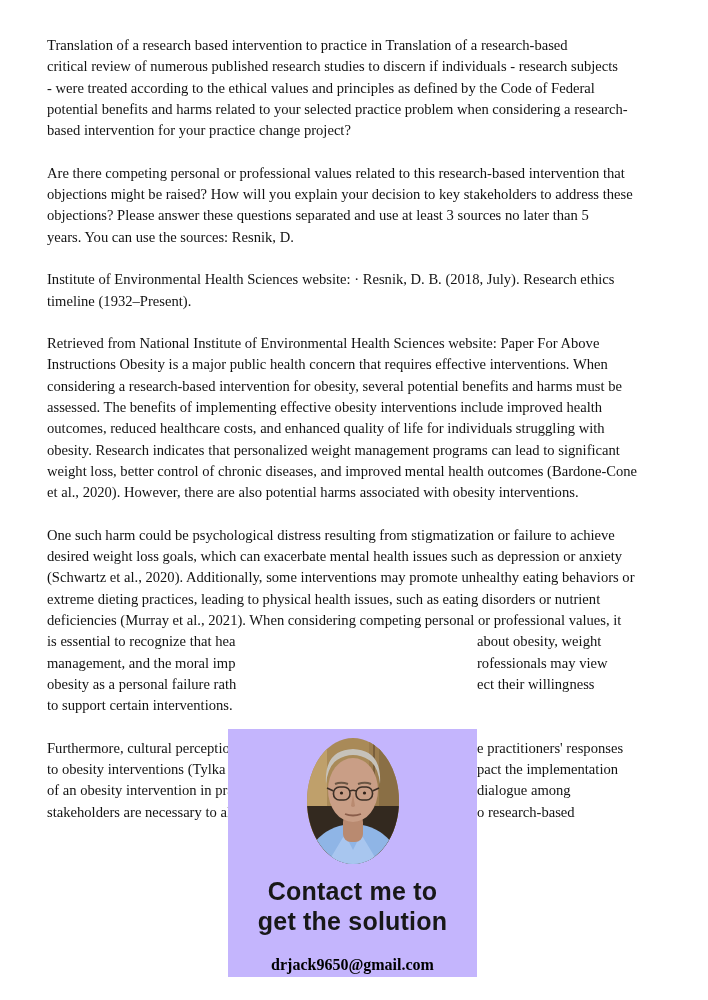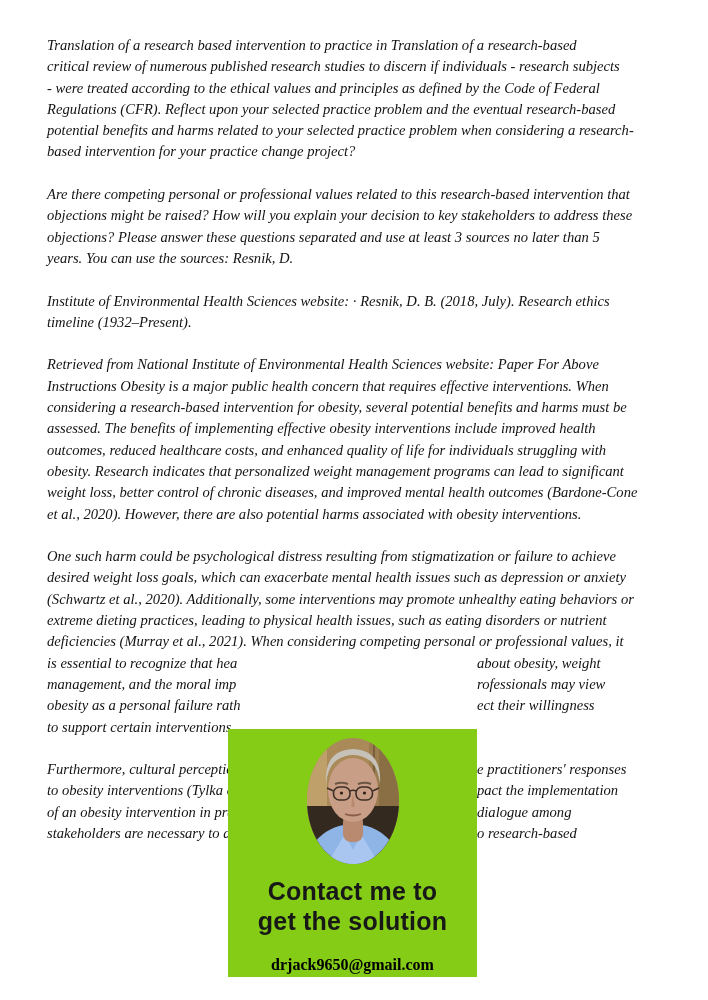--- a/index.html
+++ b/index.html
@@ -11,21 +11,21 @@
     font-family: "Liberation Serif", serif;
   }
   .doc {
     position: absolute;
     left: 47px; top: 35px;
     width: 590px;
     color: #121212;
     font-size: 14.6px;
     line-height: 21.3px;
   }
-  .paragraph { margin: 0 0 21.3px 0; font-style: italic; }
+  .paragraph { margin: 0 0 21.3px 0; }
   .line {
     white-space: nowrap;
     height: 21.3px;
     position: relative;
   }
   .frag-right {
     position: absolute;
     left: 430px;
     top: 0;
   }
@@ -55,21 +55,20 @@
   }
 </style>
 </head>
 <body>
 
 <div class="doc">
     <div class="paragraph">
       <div class="line">Translation of a research based intervention to practice in Translation of a research-based</div>
       <div class="line">critical review of numerous published research studies to discern if individuals - research subjects</div>
       <div class="line">- were treated according to the ethical values and principles as defined by the Code of Federal</div>
-      <div class="line">Regulations (CFR). Reflect upon your selected practice problem and the eventual research-based</div>
       <div class="line">potential benefits and harms related to your selected practice problem when considering a research-</div>
       <div class="line">based intervention for your practice change project?</div>
     </div>
     <div class="paragraph">
       <div class="line">Are there competing personal or professional values related to this research-based intervention that</div>
       <div class="line">objections might be raised? How will you explain your decision to key stakeholders to address these</div>
       <div class="line">objections? Please answer these questions separated and use at least 3 sources no later than 5</div>
       <div class="line">years. You can use the sources: Resnik, D.</div>
     </div>
     <div class="paragraph">
@@ -98,21 +97,21 @@
       <div class="line">to support certain interventions.</div>
     </div>
     <div class="paragraph">
       <div class="line"><span class="frag-left">Furthermore, cultural perception</span><span class="frag-right">e practitioners' responses</span></div>
       <div class="line"><span class="frag-left">to obesity interventions (Tylka e</span><span class="frag-right">pact the implementation</span></div>
       <div class="line"><span class="frag-left">of an obesity intervention in pra</span><span class="frag-right">dialogue among</span></div>
       <div class="line"><span class="frag-left">stakeholders are necessary to ali</span><span class="frag-right">o research-based</span></div>
     </div>
   </div>
 
-<div class="promo-card" style="background: #84cc16;">
+<div class="promo-card" style="background: #c4b5fd;">
   <svg class="portrait" width="92" height="126" viewBox="0 0 92 126" xmlns="http://www.w3.org/2000/svg">
     <defs>
       <clipPath id="ovalClip">
           <ellipse cx="46" cy="63" rx="46" ry="63"></ellipse>
         </clipPath>
     </defs>
     <g clip-path="url(#ovalClip)">
       <rect x="0" y="0" width="92" height="126" fill="#a98a58"></rect>
       <rect x="0" y="0" width="20" height="126" fill="#bfa06b"></rect>
       <rect x="62" y="0" width="12" height="126" fill="#9c7d4f"></rect>

